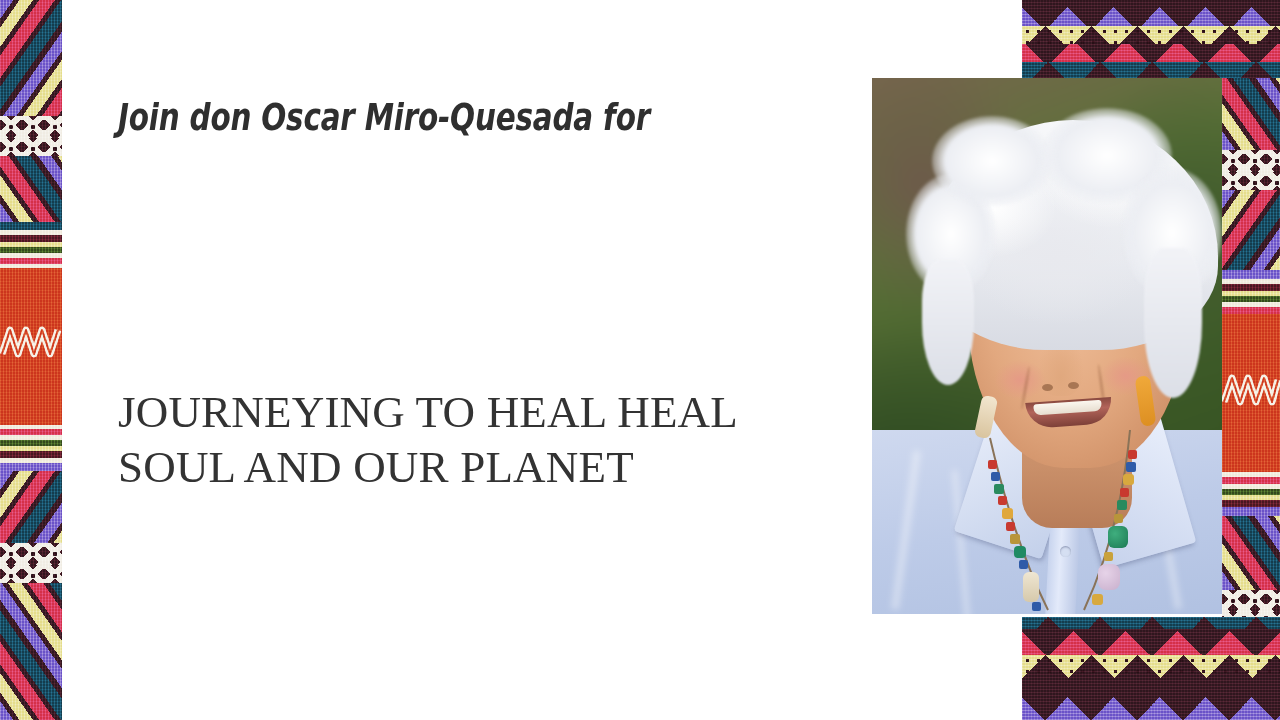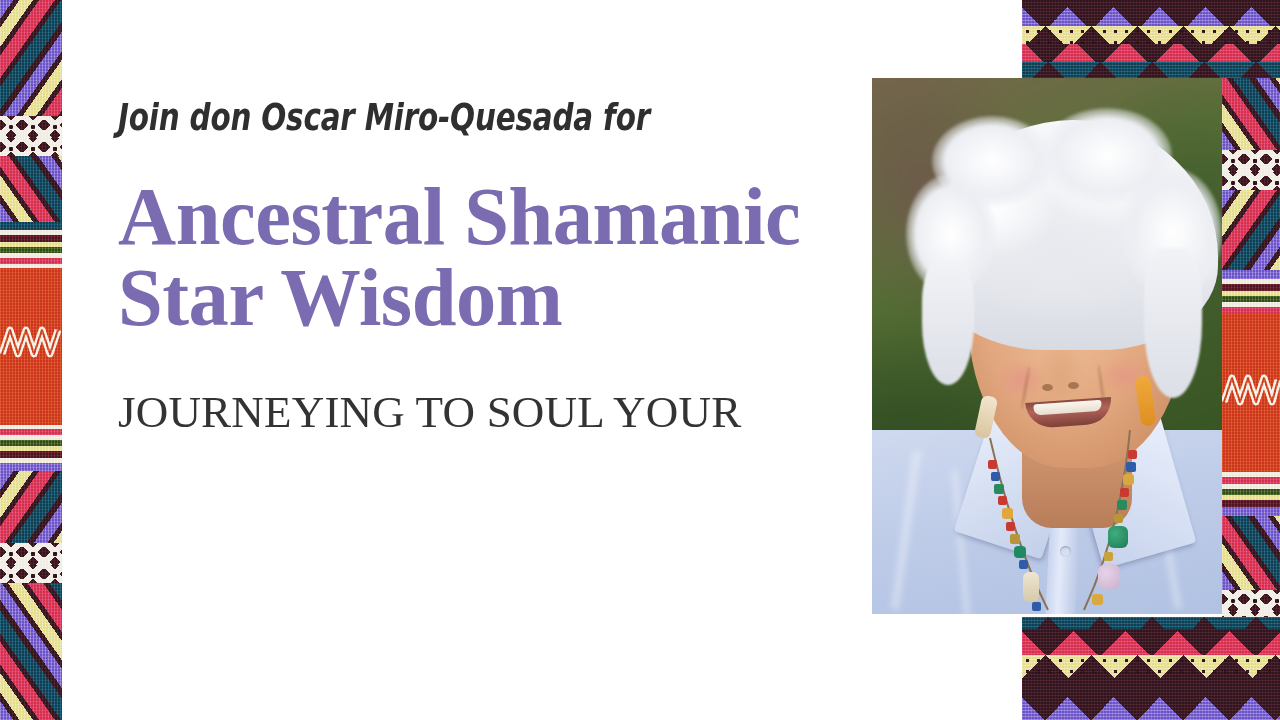--- a/index.html
+++ b/index.html
@@ -494,24 +494,21 @@
 
       <div class="pendant" style="left:106px;top:318px;"></div>
       <div class="pendant2" style="left:266px;top:298px;"></div>
     </div>
   </div>
 
   <div id="text-block">
 
     <div id="tagline">Join don Oscar Miro-Quesada for</div>
 
-    <div id="title">
-      <span class="tline">Ancestral Shamanic</span>
-      <span class="tline">Star Wisdom</span>
-    </div>
 
     <div id="subtitle">
-      <span class="sline">JOURNEYING TO SOUL YOUR</span>
+      <span class="sline">JOURNEYING TO HEAL HEAL</span>
+      <span class="sline">SOUL AND OUR PLANET</span>
     </div>
 
   </div>
 
 </div>
 
 </body></html>

